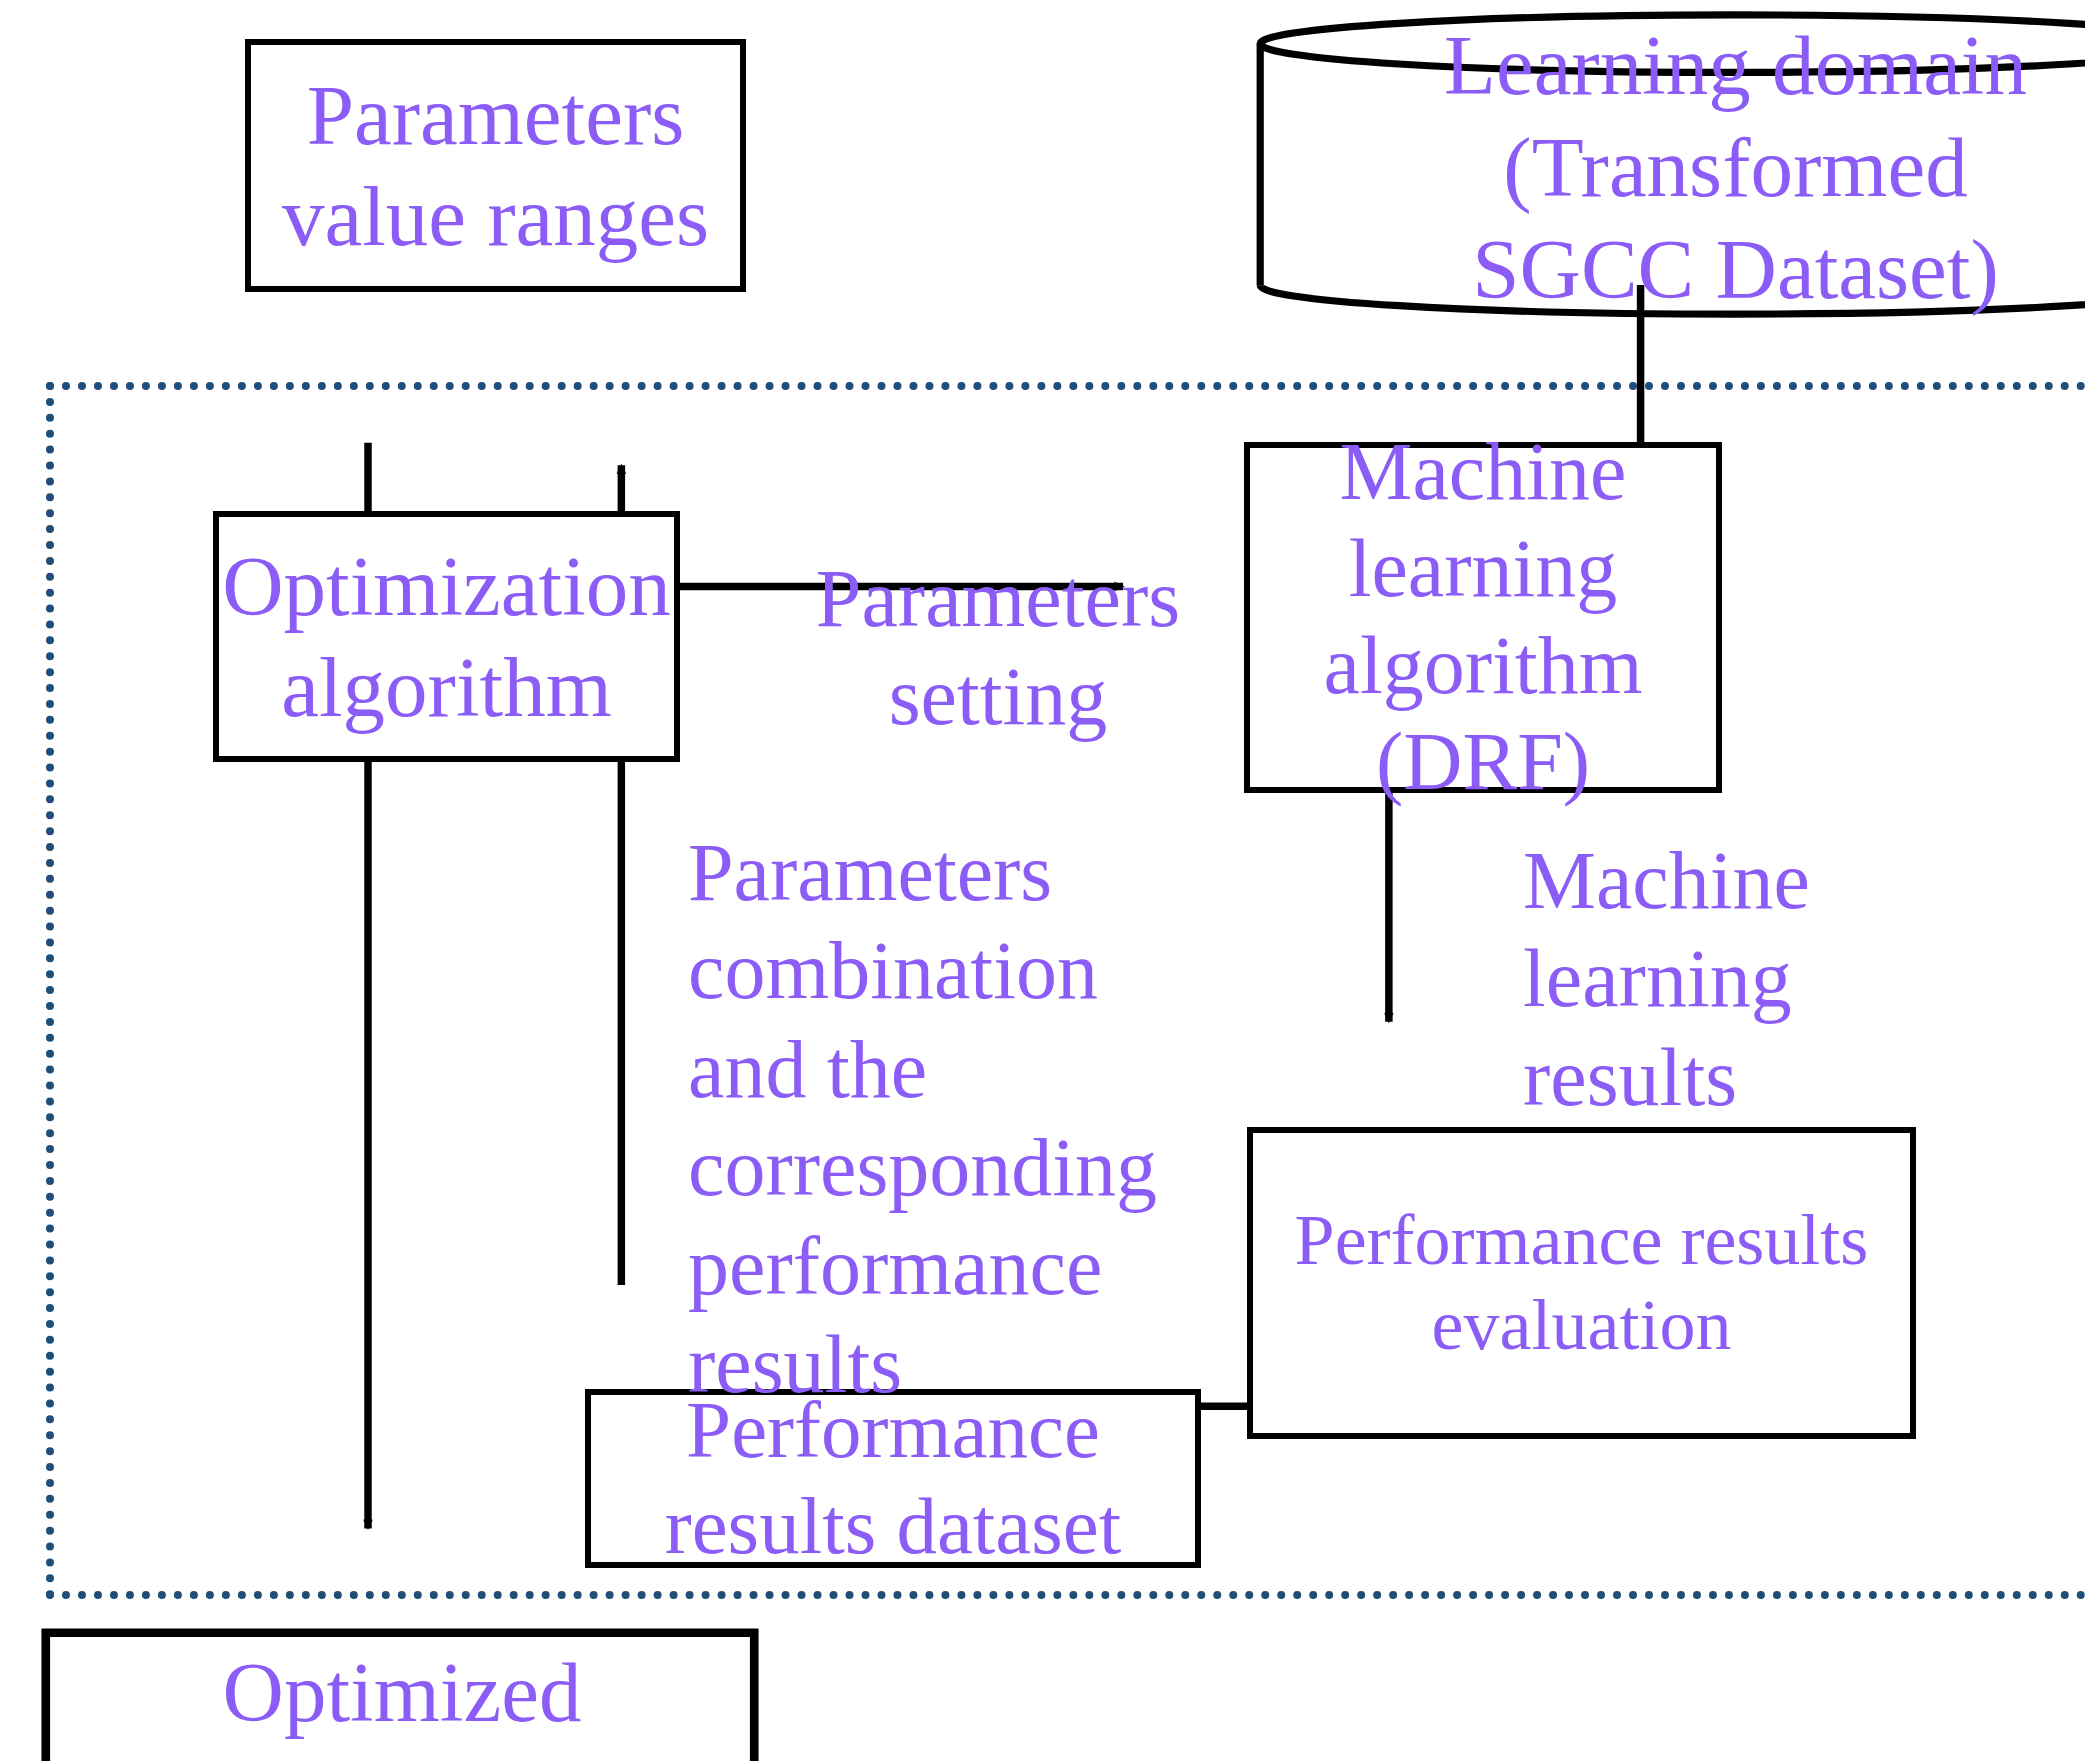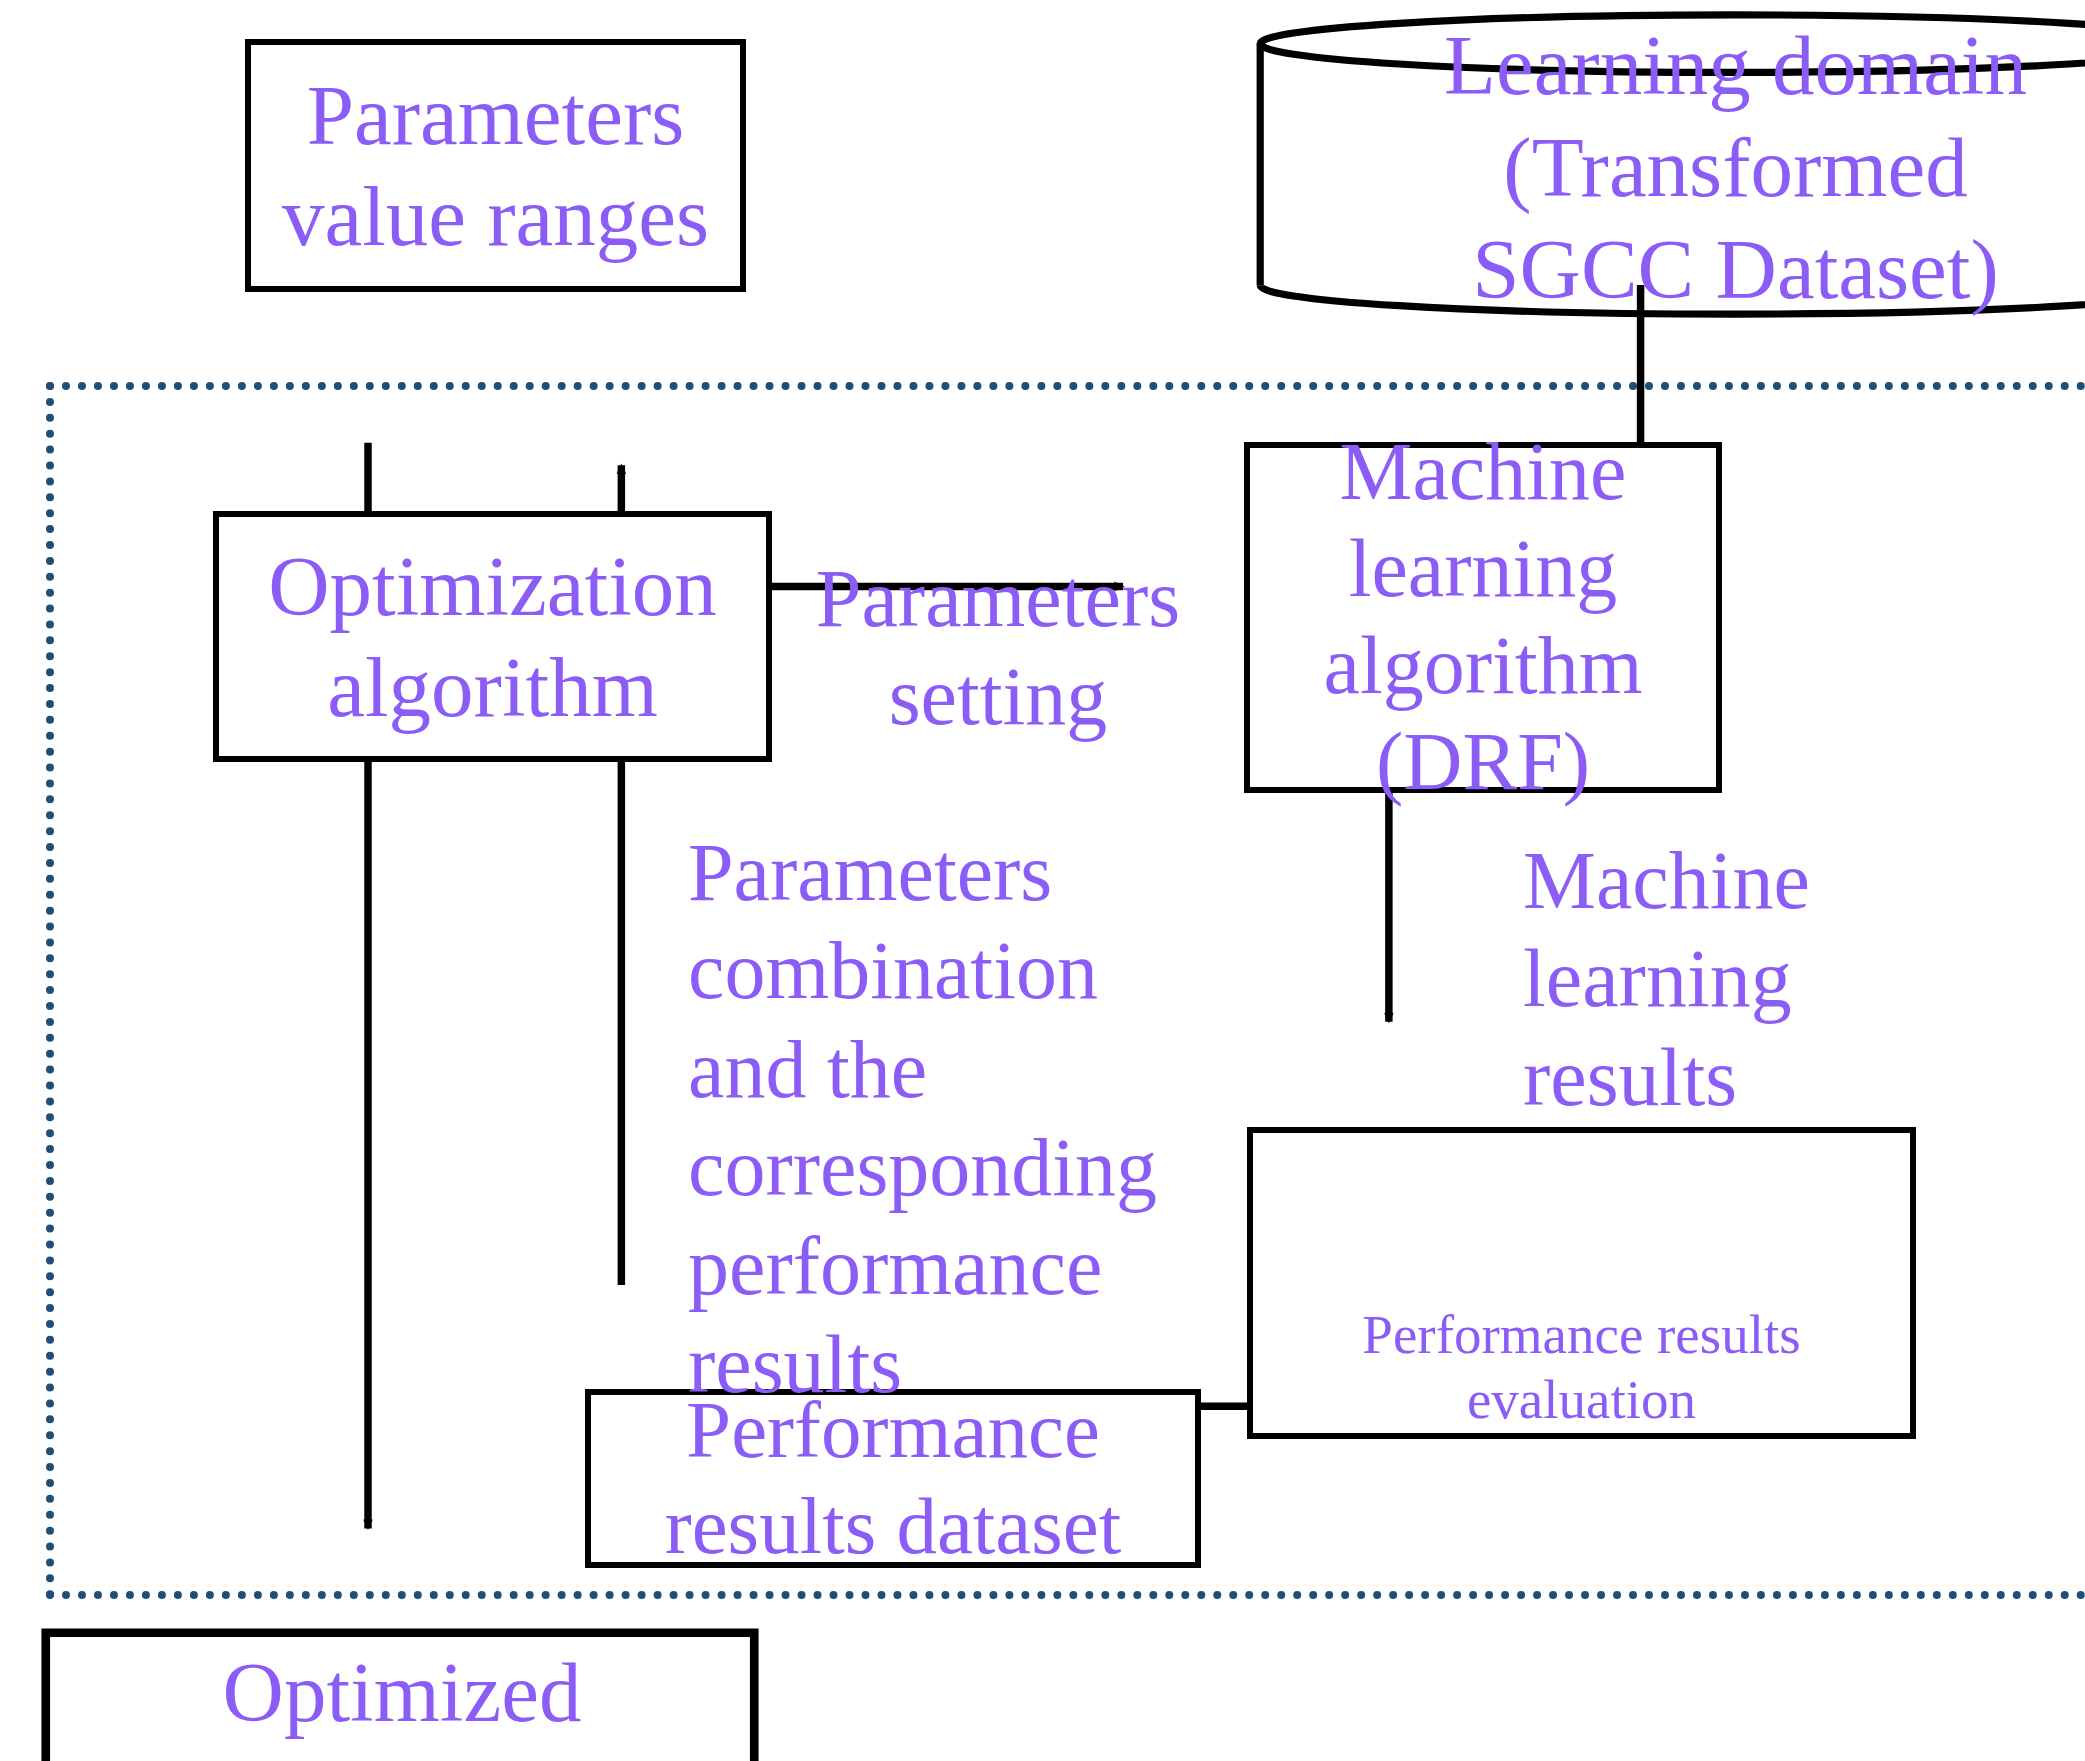--- a/index.html
+++ b/index.html
@@ -102,33 +102,33 @@
   <svg class="shape" id="cyl-wrap" viewBox="0 0 668 212" preserveAspectRatio="none" style="left: 1253px; top: 11.5px; width: 962px; height: 305px; font-size: 23px;">
     <path d="M5,22 L5,190" stroke="#000" stroke-width="5" fill="none"></path>
     <path d="M663,22 L663,190" stroke="#000" stroke-width="5" fill="none"></path>
     <ellipse cx="334" cy="22" rx="329" ry="20" fill="#fff" stroke="#000" stroke-width="5"></ellipse>
     <path d="M5,190 A329,20 0 0 0 663,190" fill="none" stroke="#000" stroke-width="5"></path>
   </svg>
   <div class="label" id="cyl-label" style="left: 1289px; top: 14.4px; width: 893px; height: 306px; font-size: 85px;">Learning domain
 (Transformed
 SGCC Dataset)</div>
 
-  <div class="node" id="node-optimization" style="left: 213px; top: 511px; width: 559px; height: 251px; font-size: 85px; border-width: 6.6px;">
+  <div class="node" id="node-optimization" style="left: 213px; top: 511px; width: 467px; height: 251px; font-size: 85px; border-width: 6.6px;">
     <span class="txt" style="white-space:pre-line;">Optimization
 algorithm</span>
   </div>
 
   <div class="node" id="node-ml-algorithm" style="left: 1244px; top: 442px; width: 478px; height: 351px; font-size: 82px; border-width: 6.6px;">
     <span class="txt" style="white-space:pre-line;">Machine
 learning
 algorithm
 (DRF)</span>
   </div>
 
-  <div class="node" id="node-perf-eval" style="left: 1247px; top: 1127px; width: 669px; height: 312px; font-size: 55px; border-width: 6.6px; align-items: flex-end;">
+  <div class="node" id="node-perf-eval" style="left: 1247px; top: 1127px; width: 669px; height: 312px; font-size: 72px; border-width: 6.6px;">
     <span class="txt" style="white-space:pre-line;">Performance results
 evaluation</span>
   </div>
 
   <div class="node" id="node-perf-dataset" style="left: 585px; top: 1389px; width: 616px; height: 179px; font-size: 81px; border-width: 6.6px;">
     <span class="txt" style="white-space:pre-line;">Performance
 results dataset</span>
   </div>
 
   <svg class="shape" id="doc-wrap" viewBox="0 0 500 175" preserveAspectRatio="none" style="left: 40px; top: 1627px; width: 720px; height: 252px; font-size: 23px;">

